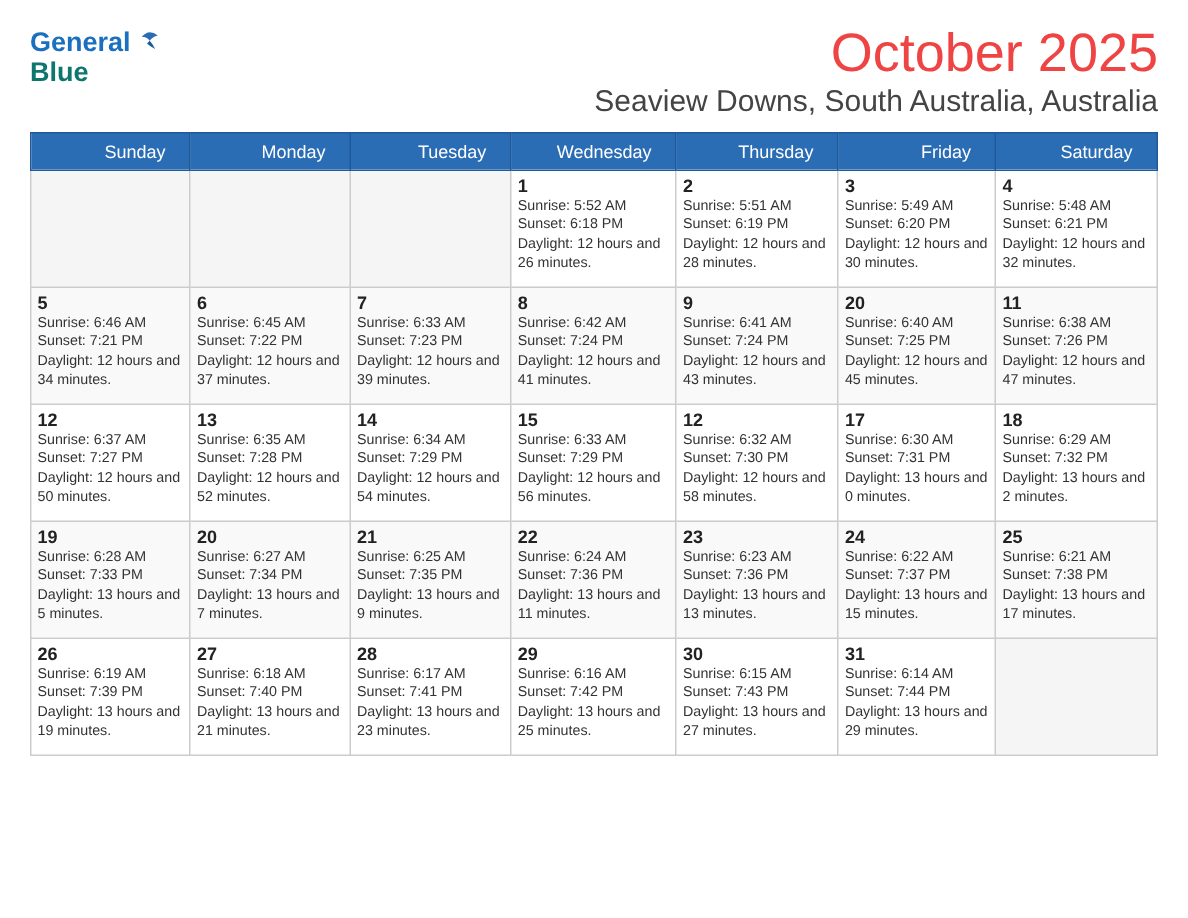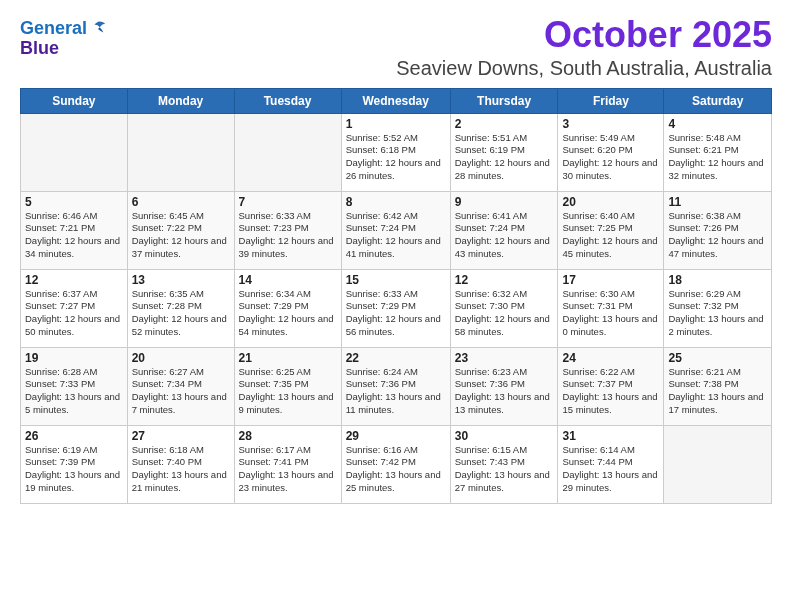--- a/index.html
+++ b/index.html
@@ -38,41 +38,41 @@
     .logo-icon {
       width: 18px;
       height: 18px;
       margin-left: 2px;
     }
     .title-block {
       text-align: right;
     }
     .month-title {
       font-size: 36px;
-      font-weight: bold;
-      color: #6d28d9;
+      font-weight: normal;
+      color: #ef4444;
       line-height: 1.1;
     }
     .subtitle {
       font-size: 20px;
       color: #444;
       margin-top: 2px;
     }
     .calendar {
       width: 100%;
       border-collapse: collapse;
       border: 1px solid #ccc;
     }
     .calendar th {
       background: #2a6db5;
       color: #fff;
       font-size: 12px;
-      font-weight: bold;
-      padding: 5px 4px;
-      text-align: center;
+      font-weight: normal;
+      padding: 5px 16px;
+      text-align: right;
       border: 1px solid #1e5a9a;
     }
     .calendar td {
       vertical-align: top;
       border: 1px solid #ccc;
       padding: 3px 4px;
       width: 113px;
       height: 78px;
       font-size: 10px;
       color: #333;
@@ -104,21 +104,21 @@
   <div class="header">
     <div class="logo">
       <div>
         <div style="display:flex;align-items:center;">
           <span class="logo-text"><span>General</span></span>
           <svg class="logo-icon" viewBox="0 0 20 20">
             <path d="M10 2 Q14 1 18 4 Q14 5 12 8 Q10 5 6 5 Q8 3 10 2Z" fill="#2a6db5"></path>
             <path d="M12 8 Q14 10 16 14 Q12 12 10 10Z" fill="#1a5a9a"></path>
           </svg>
         </div>
-        <div class="logo-text" style="color:#4c1d95;">Blue</div>
+        <div class="logo-text" style="color:#0f766e;">Blue</div>
       </div>
     </div>
     <div class="title-block">
       <div class="month-title">October 2025</div>
       <div class="subtitle">Seaview Downs, South Australia, Australia</div>
     </div>
   </div>
 
   <table class="calendar">
     <thead>

